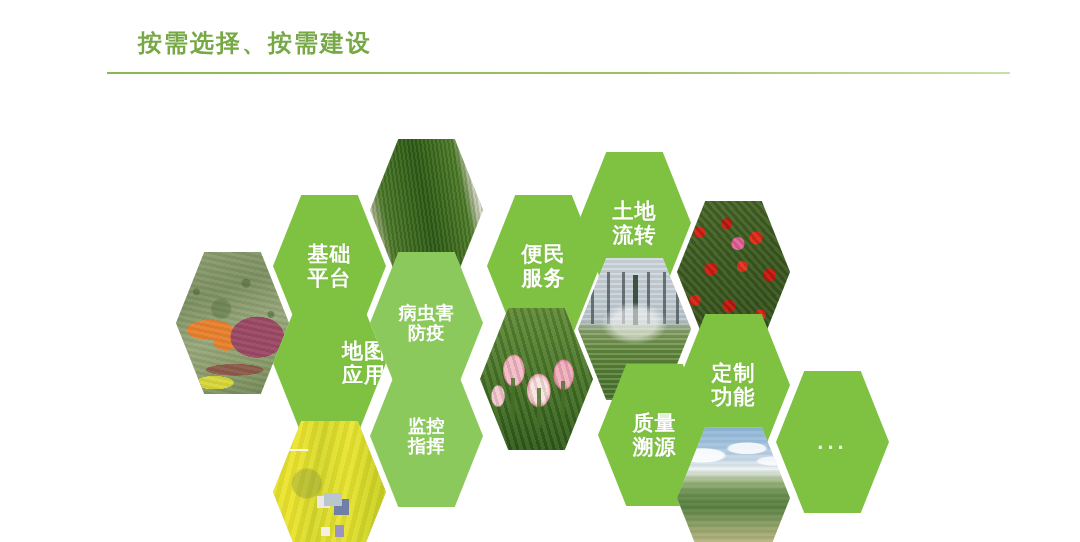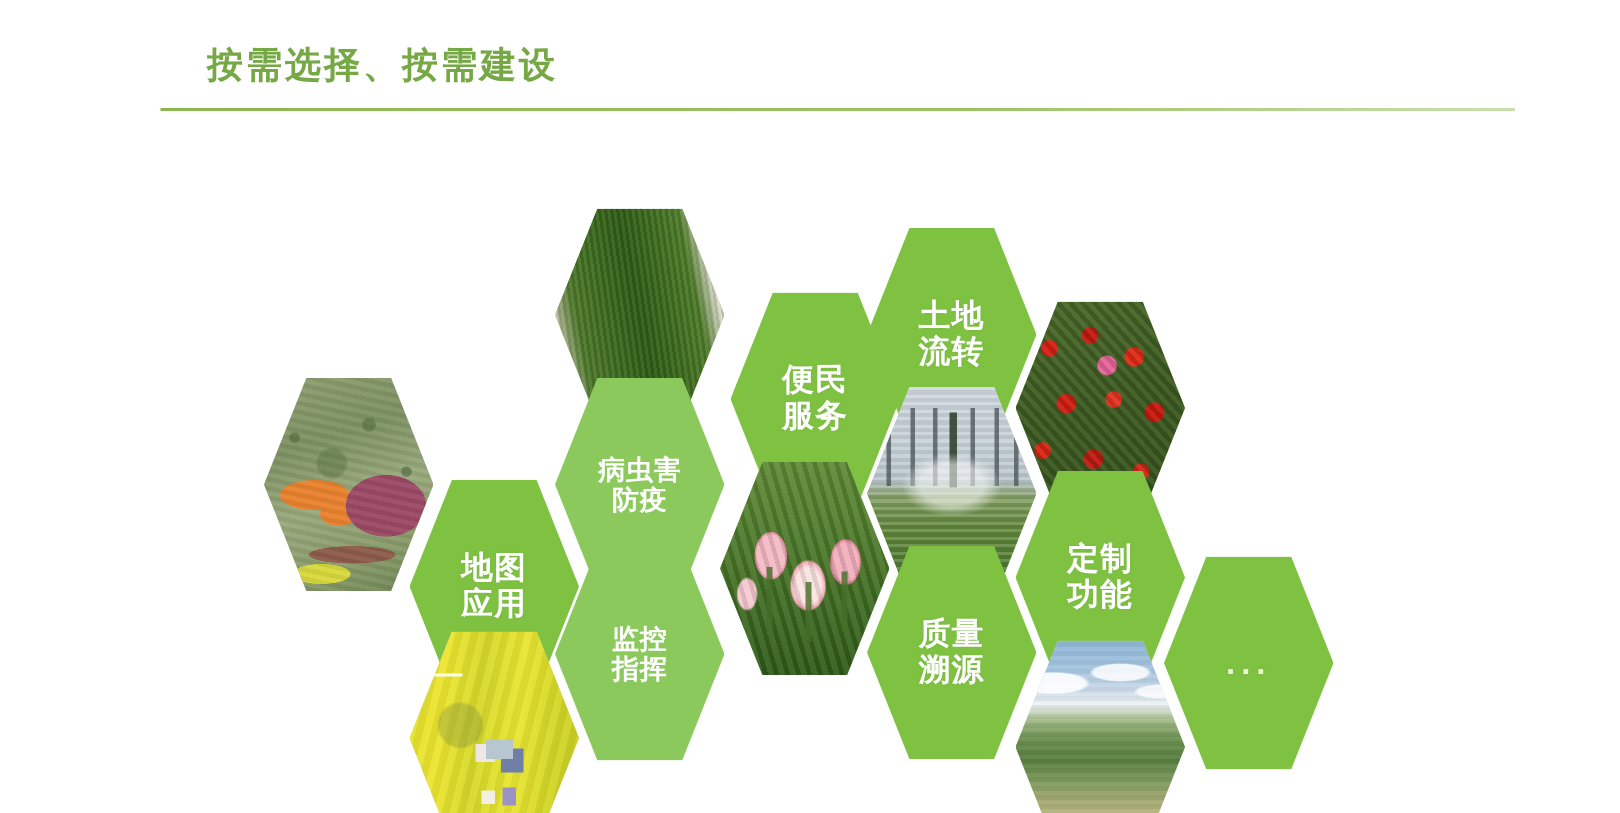--- a/index.html
+++ b/index.html
@@ -224,28 +224,32 @@
 </head>
 <body>
 
 <div id="slide-title">按需选择、按需建设</div>
 <div id="title-rule"></div>
 
 <div id="hex-grid">
     <div class="hex photo" style="left: 176px; top: 252px;">
       <div class="ph-map-green" style="position: relative;"></div>
     </div>
+    <div class="hex label" style="left: 273px; top: 195px;">
+      <div class="hex-text">基础
+平台</div>
+    </div>
     <div class="hex photo" style="left: 370px; top: 139px;">
       <div class="ph-field" style="position: relative;"></div>
     </div>
     <div class="hex label soft" style="left: 370px; top: 252px;">
       <div class="hex-text">病虫害
 防疫</div>
     </div>
-    <div class="hex label" style="left: 273px; top: 320px;">
+    <div class="hex label" style="left: 273px; top: 292px; justify-content: flex-end;">
       <div class="hex-text">地图
 应用</div>
     </div>
     <div class="hex photo" style="left: 273px; top: 421px;">
       <div class="ph-map-yellow" style="position: relative;"></div>
     </div>
     <div class="hex label" style="left: 487px; top: 195px;">
       <div class="hex-text">便民
 服务</div>
     </div>
@@ -259,21 +263,21 @@
     <div class="hex label" style="left: 578px; top: 152px;">
       <div class="hex-text">土地
 流转</div>
     </div>
     <div class="hex photo" style="left: 578px; top: 258px;">
       <div class="ph-greenhouse" style="position: relative;"></div>
     </div>
     <div class="hex photo" style="left: 677px; top: 201px;">
       <div class="ph-redflowers" style="position: relative;"></div>
     </div>
-    <div class="hex label" style="left: 578px; top: 364px; justify-content: center;">
+    <div class="hex label" style="left: 598px; top: 364px; justify-content: center;">
       <div class="hex-text">质量
 溯源</div>
     </div>
     <div class="hex label" style="left: 677px; top: 314px; align-items: center;">
       <div class="hex-text">定制
 功能</div>
     </div>
     <div class="hex photo" style="left: 677px; top: 427px;">
       <div class="ph-grassland" style="position: relative;"></div>
     </div>

